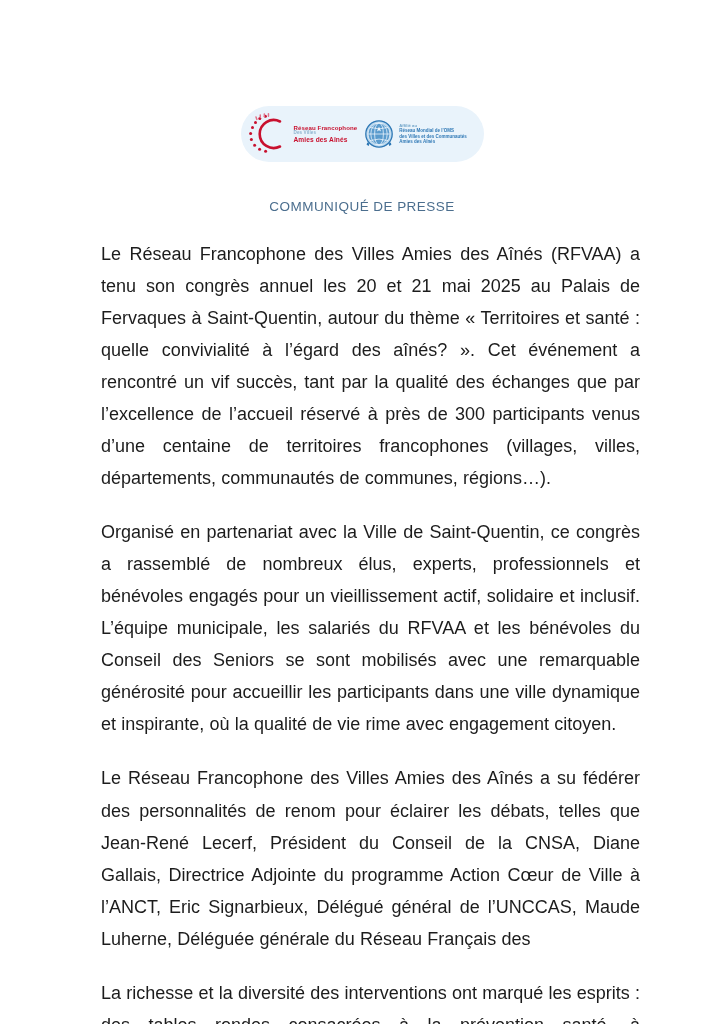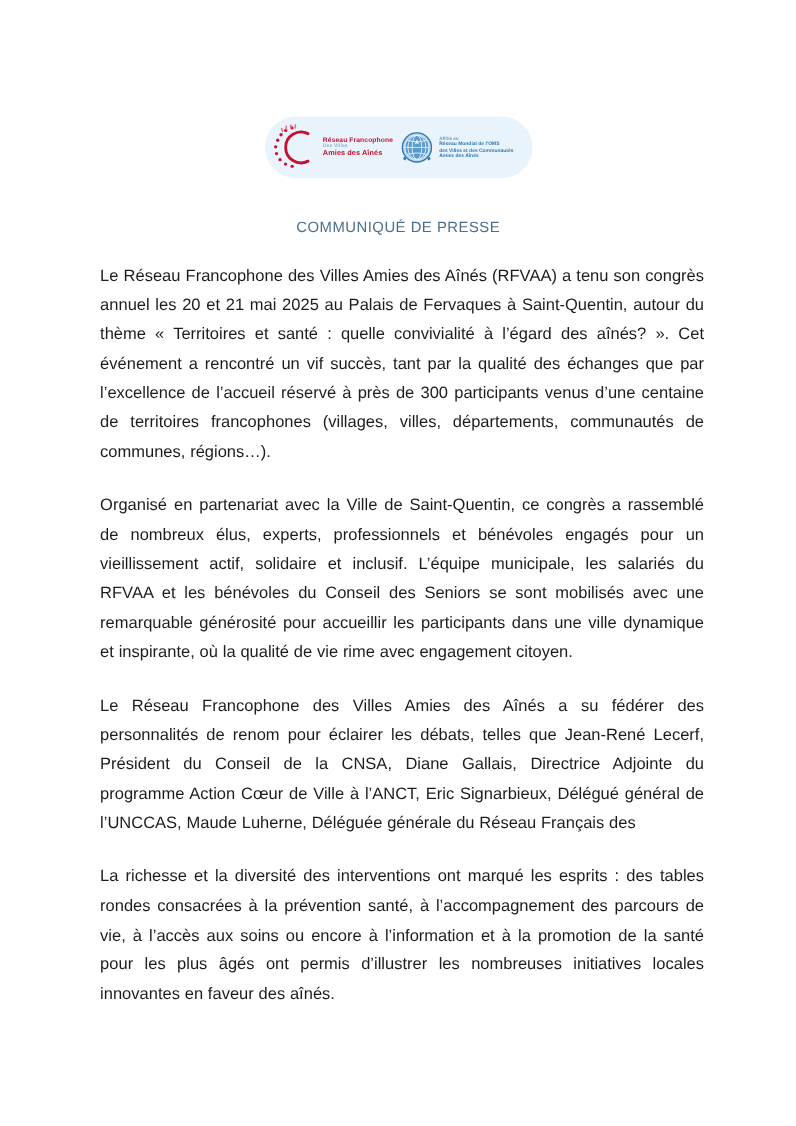--- a/index.html
+++ b/index.html
@@ -127,25 +127,25 @@
     font-weight: 700;
     line-height: 1.68;
     text-align: justify;
     text-align-last: left;
     margin: 33px 0 0 0;
     color: #111111;
     letter-spacing: .01px;
   }
 
   p.body-par {
-    font-size: 15px;
+    font-size: 18px;
     line-height: 1.78;
     text-align: justify;
     text-align-last: left;
-    margin: 22px 0 0 6px;
+    margin: 22px 0 0 16px;
     color: #1c1c1c;
   }
   p.body-par.first { margin-top: 24px; }
 
   
   h1.doc-title, p.body-par {
     word-spacing: .2px;
     -webkit-hyphens: none;
     hyphens: none;
   }

